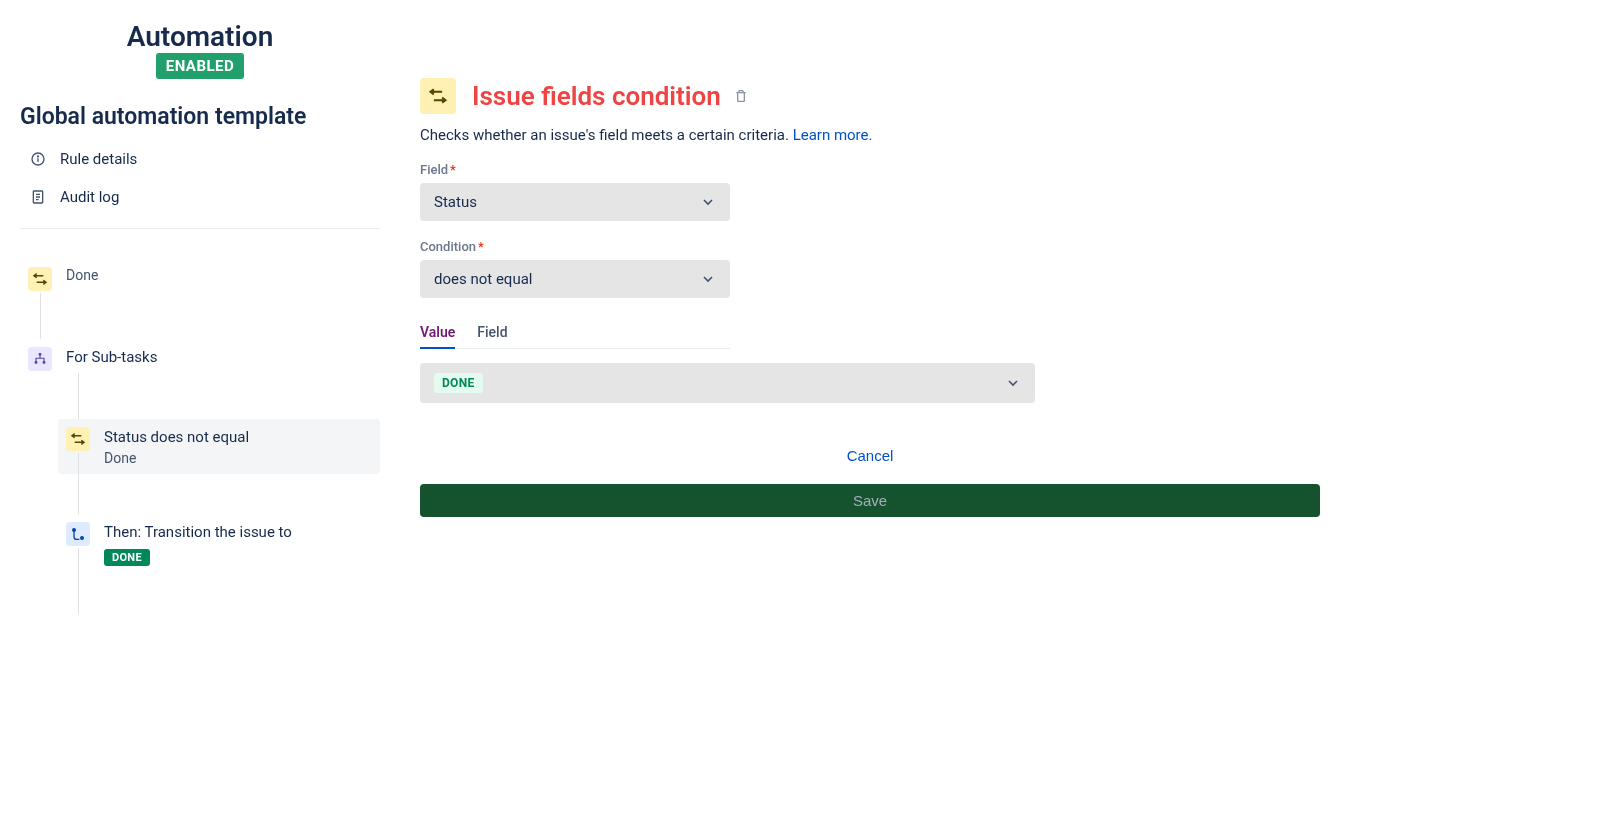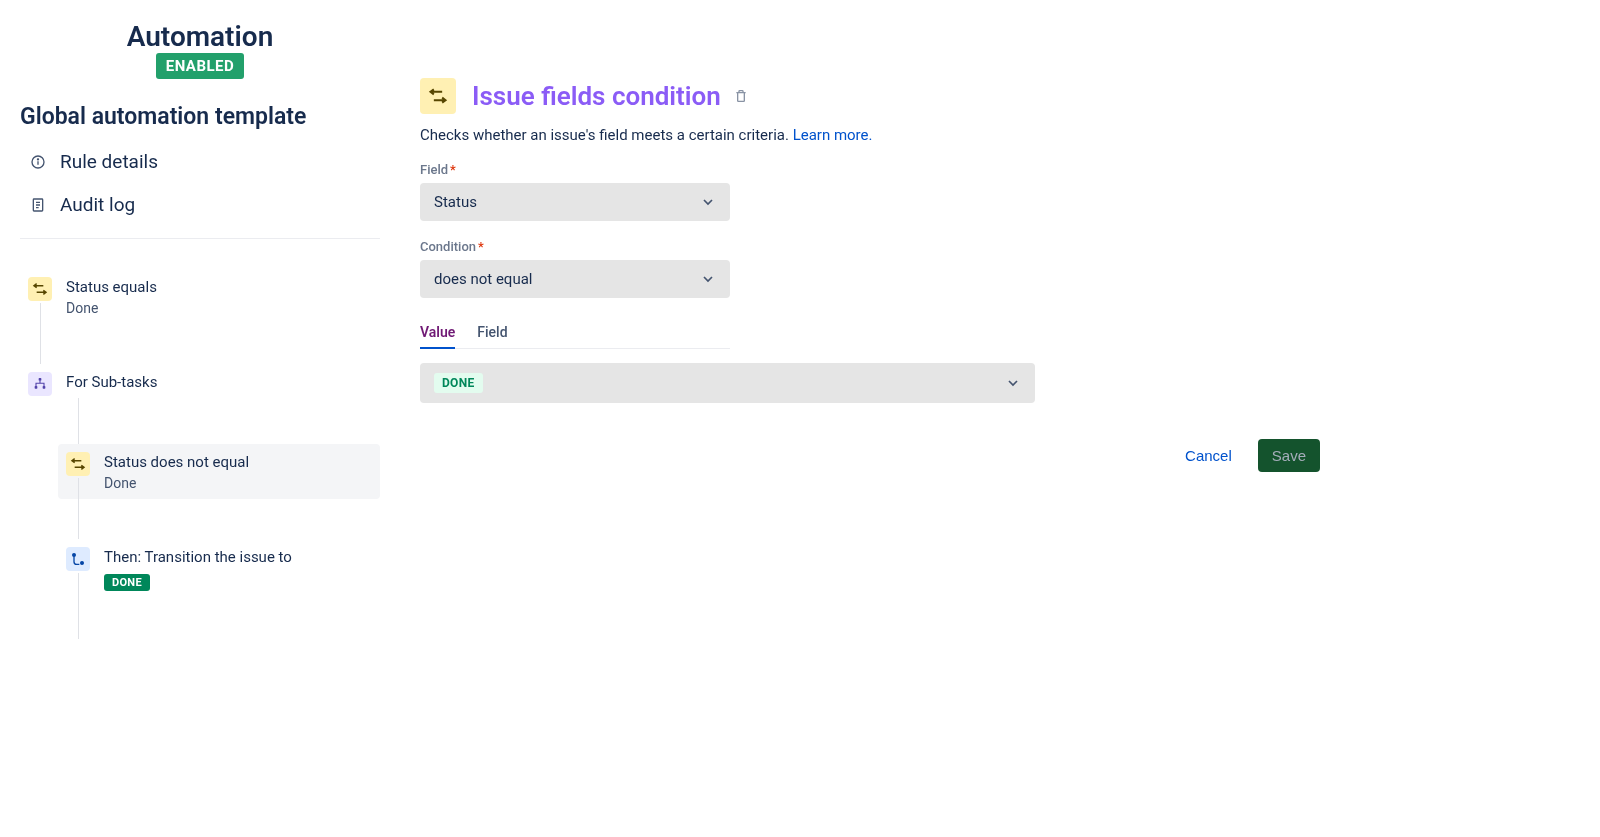--- a/index.html
+++ b/index.html
@@ -51,21 +51,21 @@
     margin-bottom: 10px;
   }
   .nav-list {
     margin-bottom: 12px;
   }
   .nav-item {
     display: flex;
     align-items: center;
     gap: 14px;
     padding: 10px 10px;
-    font-size: 19px;
+    font-size: 15px;
     color: #172b4d;
     cursor: pointer;
   }
   .nav-icon {
     width: 16px;
     height: 16px;
     display: flex;
     align-items: center;
     justify-content: center;
     color: #44546f;
@@ -157,21 +157,21 @@
     background: #fff0b3;
     display: flex;
     align-items: center;
     justify-content: center;
     font-size: 18px;
     color: #574600;
   }
   .detail-title {
     font-size: 26px;
     font-weight: 600;
-    color: #8b5cf6;
+    color: #ef4444;
   }
   .trash-icon {
     color: #8993a4;
     cursor: pointer;
     display: flex;
     align-items: center;
     margin-left: -4px;
   }
   .description {
     font-size: 15px;
@@ -250,20 +250,21 @@
     font-size: 12px;
     padding: 3px 8px;
     border-radius: 3px;
     letter-spacing: 0.3px;
   }
   .button-row {
     display: flex;
     justify-content: flex-end;
     gap: 12px;
     margin-top: 36px;
+    flex-direction: column;
   }
   .btn {
     font-size: 15px;
     font-weight: 500;
     padding: 8px 14px;
     border: none;
     border-radius: 4px;
     cursor: pointer;
     background: transparent;
   }
@@ -317,21 +318,20 @@
 
       <div class="tree-item" style="position:relative;">
         <div class="vline"></div>
         <div class="tree-icon yellow">
           <svg width="16" height="16" viewBox="0 0 24 24" fill="none" stroke="currentColor" stroke-width="2.2">
               <path d="M3 7h14M7 4l-4 3 4 3"></path>
               <path d="M21 17H7M17 14l4 3-4 3"></path>
             </svg>
         </div>
         <div class="tree-content">
-          <div class="tree-label">Status equals</div>
           <div class="tree-sub">Done</div>
         </div>
       </div>
 
       <div class="tree-item" style="position:relative;">
         <div class="vline indented"></div>
         <div class="tree-icon purple">
           <svg width="16" height="16" viewBox="0 0 24 24" fill="currentColor">
               <rect x="10" y="3" width="4" height="4" rx="1"></rect>
               <rect x="4" y="15" width="4" height="4" rx="1"></rect>

